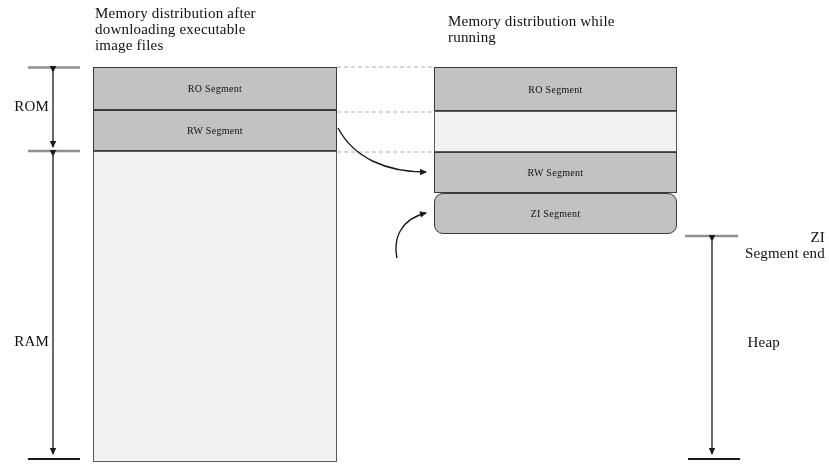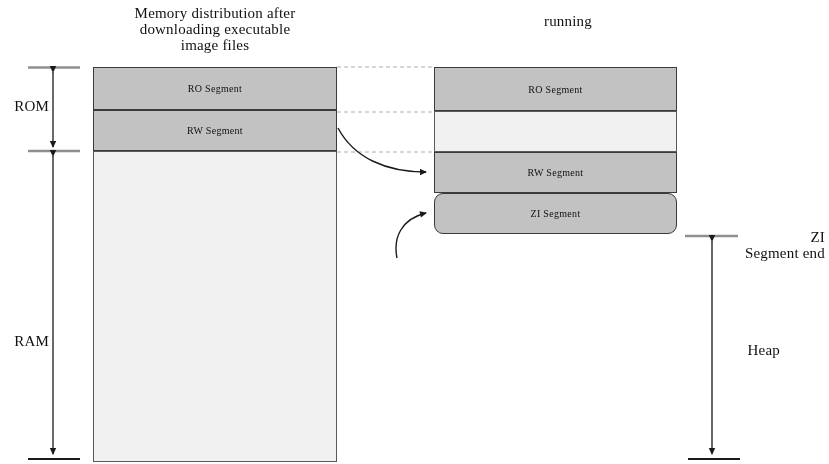--- a/index.html
+++ b/index.html
@@ -20,21 +20,21 @@
   }
   .canvas {
     position: relative;
     width: 829px;
     height: 464px;
     background: #ffffff;
     overflow: hidden;
   }
   .abs { position: absolute; }
   .title {
-    text-align: center;
+    text-align: left;
     font-size: 15px;
     line-height: 16px;
     letter-spacing: 0.2px;
   }
   .seg {
     position: absolute;
     display: flex;
     align-items: center;
     justify-content: center;
     font-size: 10px;
@@ -70,20 +70,21 @@
 
 <div class="canvas">
 
   <div class="abs title" style="left:95px; top:5px; width:240px;">
     <div>Memory distribution after</div>
     <div>downloading executable</div>
     <div>image files</div>
   </div>
 
   <div class="abs title" style="left:448px; top:13px; width:240px;">
+    <div>Memory distribution while</div>
     <div>running</div>
   </div>
 
   <div class="seg" style="left:93px; top:67px; width:244px; height:43px;">
     <span>RO Segment</span>
   </div>
   <div class="seg" style="left:93px; top:110px; width:244px; height:41px;">
     <span>RW Segment</span>
   </div>
   <div class="seg light" style="left:93px; top:151px; width:244px; height:311px;"></div>
@@ -99,21 +100,21 @@
     <span>ZI Segment</span>
   </div>
 
   <div class="side-label" style="left:4px; top:99px; width:45px;">ROM</div>
   <div class="side-label" style="left:4px; top:315px; width:45px;margin-top:19px;">RAM</div>
 
   <div class="side-label" style="left:735px; top:230px; width:90px;">
     <div>ZI</div>
     <div>Segment end</div>
   </div>
-  <div class="side-label" style="left:728px; top:335px; width:52px;margin-top:8px;">Heap</div>
+  <div class="side-label" style="left:728px; top:335px; width:52px;">Heap</div>
 
   <svg class="overlay" viewBox="0 0 829 464" xmlns="http://www.w3.org/2000/svg">
     <defs>
       <marker id="ah" markerWidth="9" markerHeight="8" refX="6.5" refY="3.5" orient="auto" markerUnits="userSpaceOnUse">
         <path d="M0.5,0.3 L7.5,3.5 L0.5,6.7 Z" fill="#1a1a1a"></path>
       </marker>
     </defs>
 
     <line class="dash" x1="337" y1="67" x2="434" y2="67"></line>
     <line class="dash" x1="337" y1="112" x2="434" y2="112"></line>

